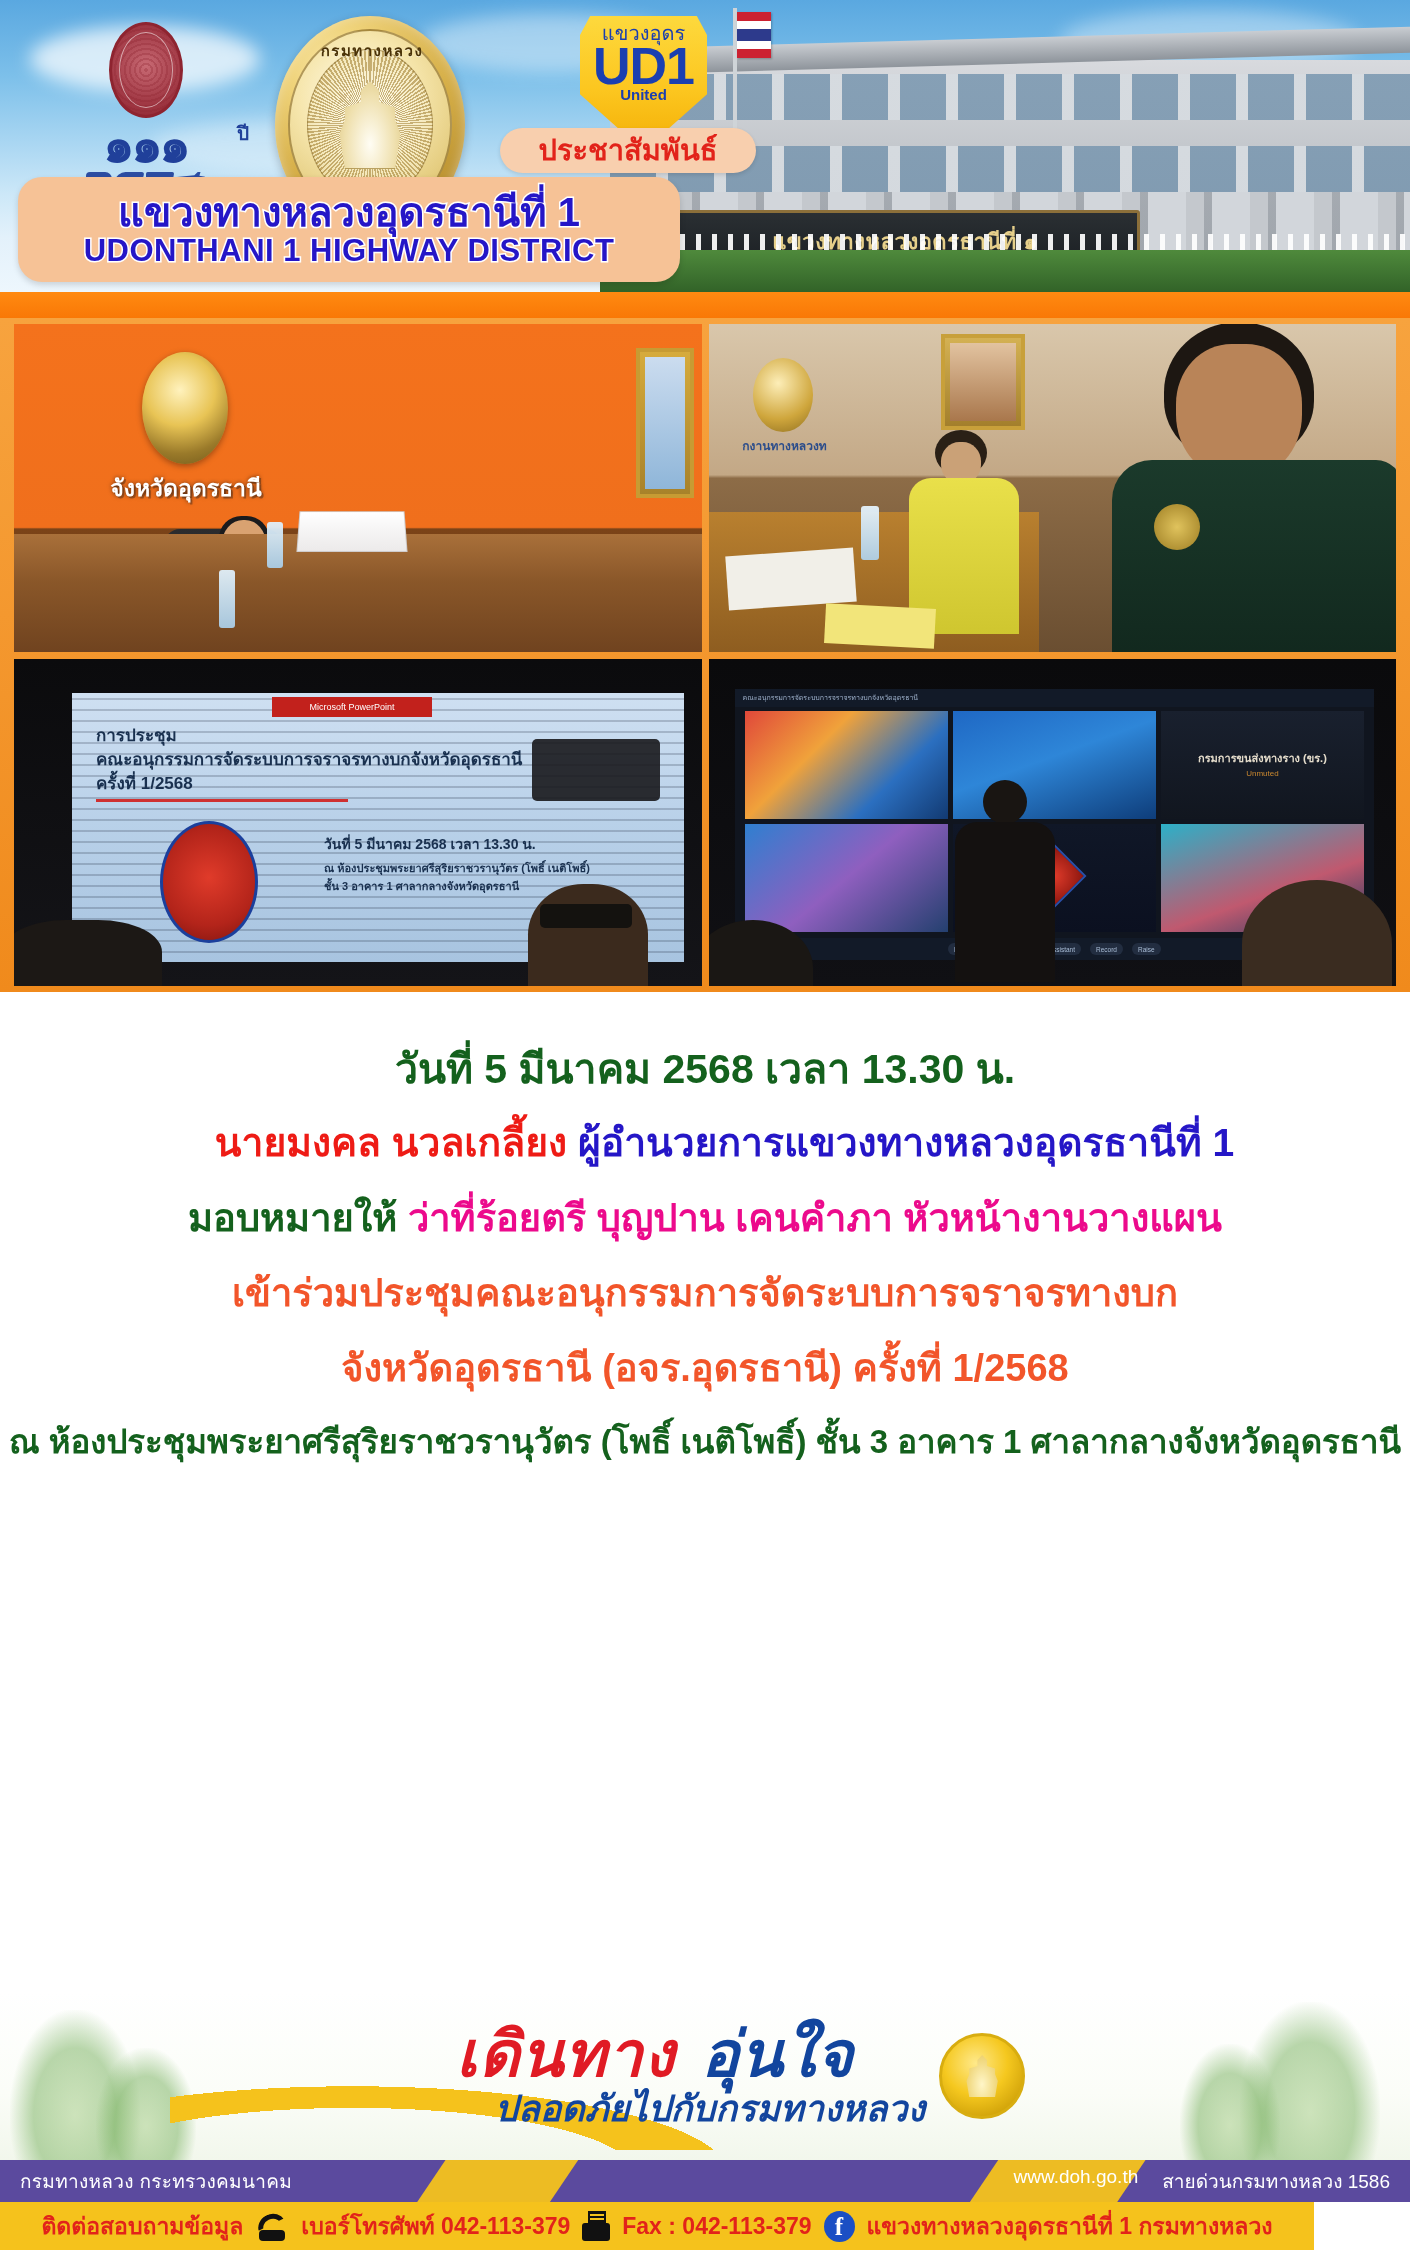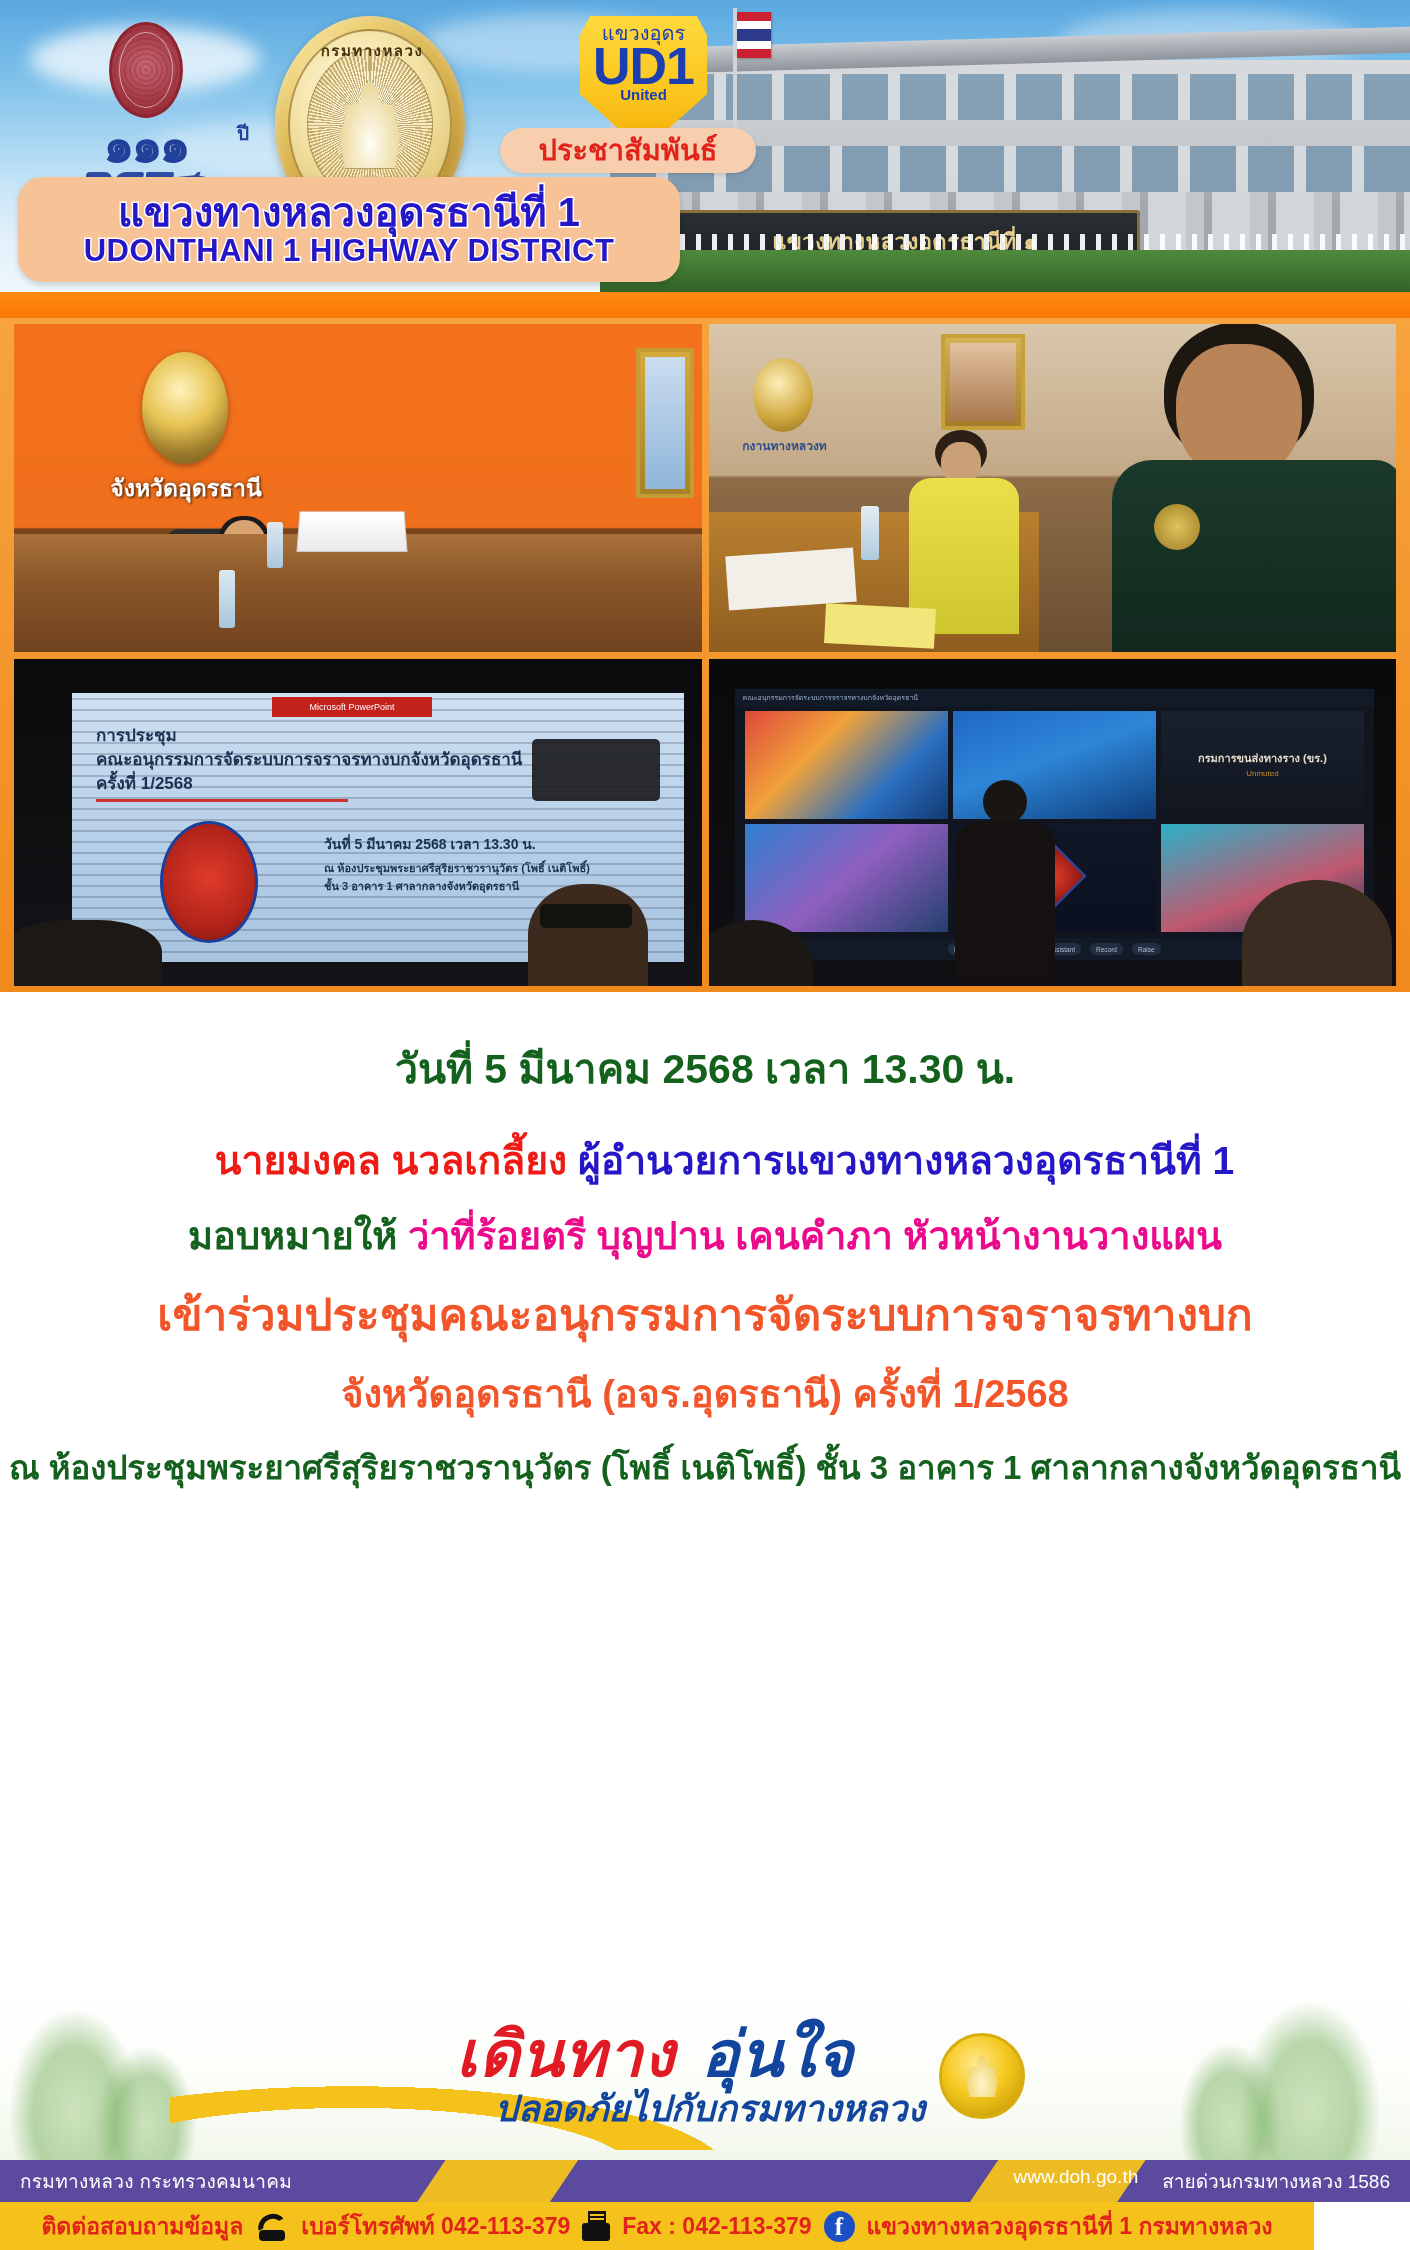--- a/index.html
+++ b/index.html
@@ -365,23 +365,23 @@
   .p4 .headL { position:absolute; left:-16px; bottom:-30px; width:120px; height:96px; background:#1a1714; border-radius:50% 50% 0 0; }
 
   
   #textblock {
     position:absolute; left:0; top:992px; width:1410px; height:1000px;
     background:#ffffff; padding-top:22px;
     display:flex; flex-direction:column; align-items:center;
   }
   .tline { width:100%; text-align:center; font-weight:bold; line-height:1.34; white-space:nowrap; }
   .l1 { font-size:41px; color:#14611d; margin-top:28px; }
-  .l2 { font-size:39px; margin-top:38px;padding-left:39px; }
+  .l2 { font-size:39px; margin-top:20px;padding-left:39px; }
   .l3 { font-size:38px; margin-top:24px; }
-  .l4 { font-size:44px; color:#f2552a; margin-top:24px; }
+  .l4 { font-size:38px; color:#f2552a; margin-top:24px; }
   .l5 { font-size:38px; color:#f2552a; margin-top:24px; }
   .l6 { font-size:33px; color:#14611d; margin-top:26px; }
   .c-red   { color:#ee1b15; }
   .c-blue  { color:#2516c7; }
   .c-green { color:#14611d; }
   .c-pink  { color:#ec0a8c; }
 
   
   #slogan {
     position:absolute; left:0; top:1992px; width:1410px; height:168px;

